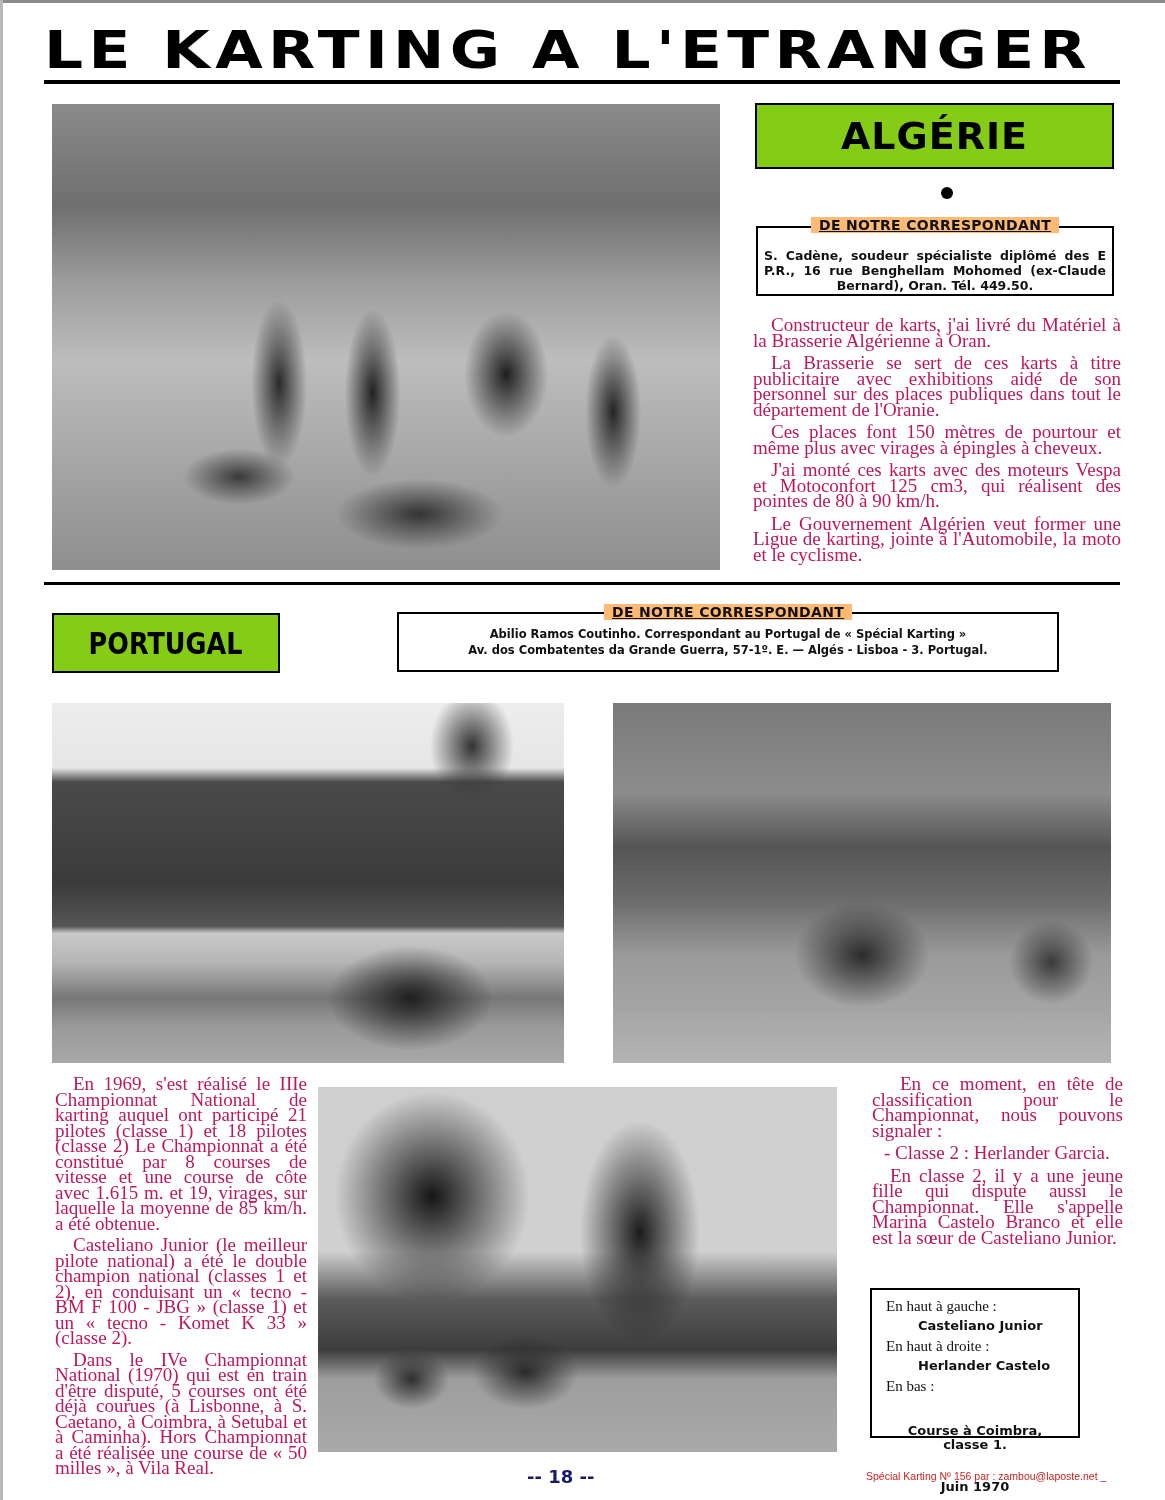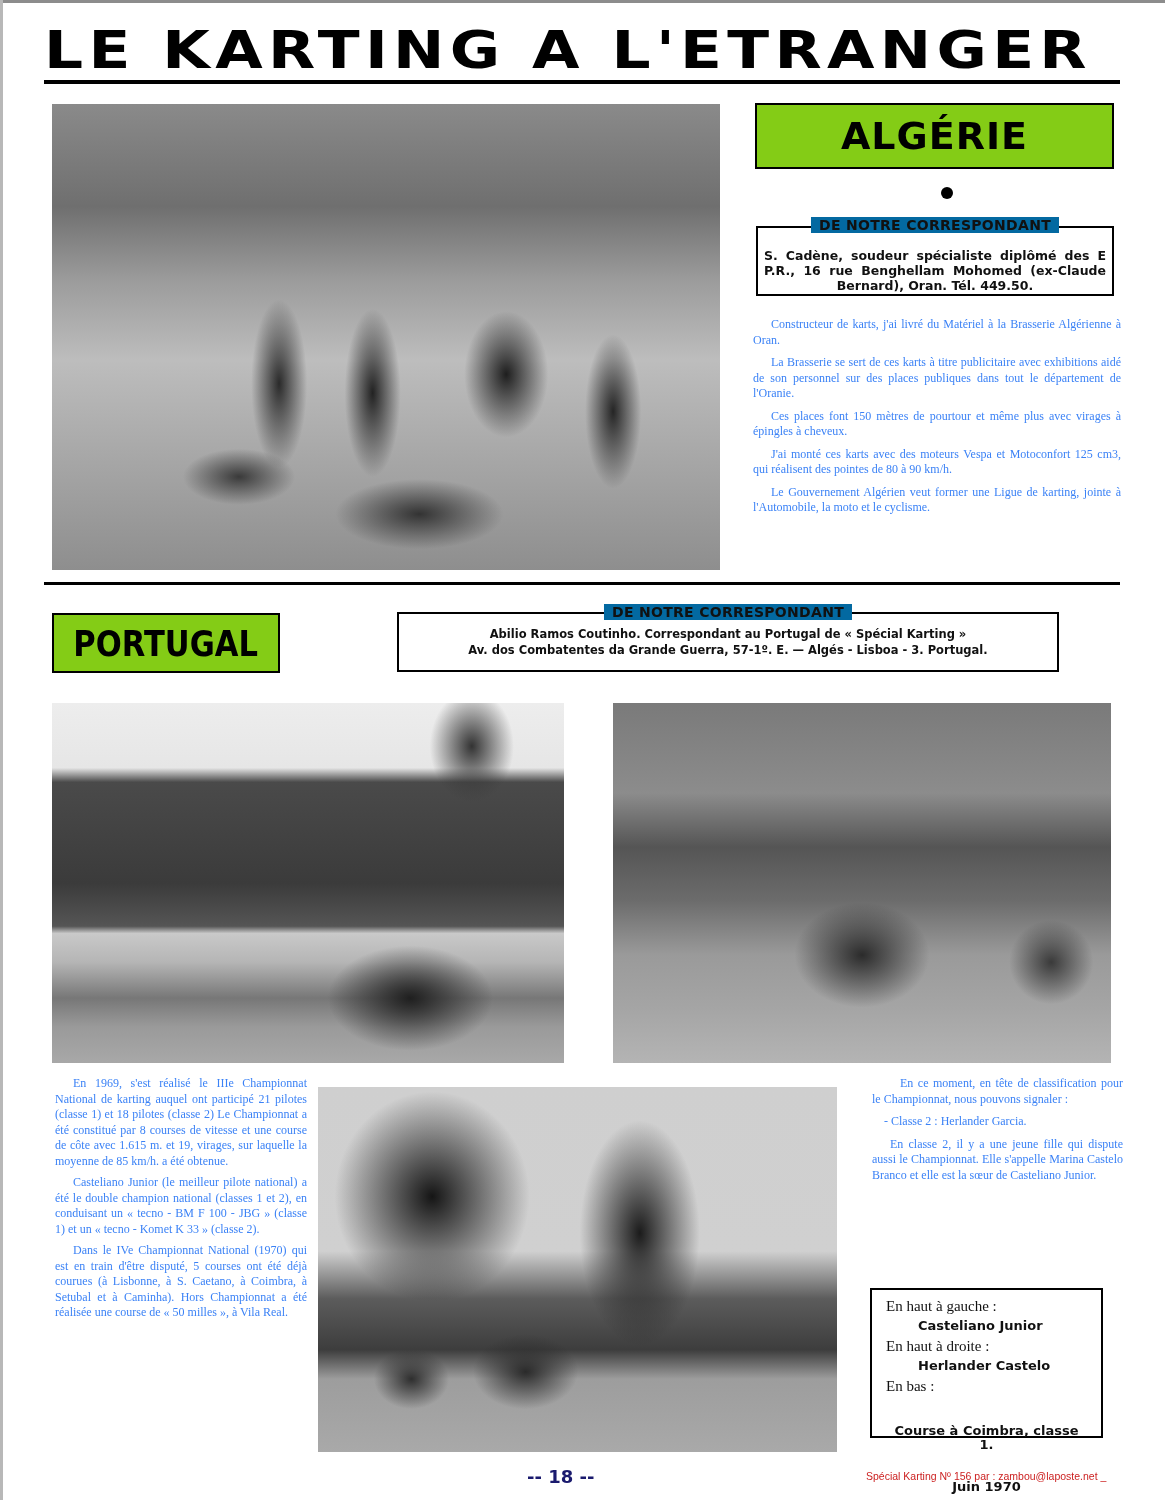--- a/index.html
+++ b/index.html
@@ -57,51 +57,51 @@
   }
   .photo-caption { position:absolute; left:6px; bottom:4px; font-size:10px; color:rgba(255,255,255,0.0); }
 
   
   .country-box {
     position:absolute; border:2.5px solid #000; background:#84cc16;
     font-family:"DejaVu Sans", sans-serif; font-weight:bold; color:#000;
     display:flex; align-items:center; justify-content:center;
   }
   .box-algeria { left:755px; top:103px; width:355px; height:62px; font-size:38px; letter-spacing:1px; }
-  .box-portugal { left:52px; top:613px; width:224px; height:56px; font-size:36px; transform-origin:center; }
+  .box-portugal { left:52px; top:613px; width:224px; height:56px; font-size:30px; transform-origin:center; }
   .box-portugal span { display:inline-block; transform: scaleX(0.85); }
 
   .bullet { position:absolute; left:941px; top:187px; width:12px; height:12px; border-radius:50%; background:#000; }
 
   .corr-box {
     position:absolute; border:2px solid #000; background:#fff;
     font-family:"DejaVu Sans", sans-serif; font-weight:bold; text-align:center;
   }
   .corr-legend {
     position:absolute; top:-11px; left:50%; transform:translateX(-50%);
-    background:#0369a1; padding:0 8px; white-space:nowrap; font-size:14px; letter-spacing:0.3px;
+    background:#fdba74; padding:0 8px; white-space:nowrap; font-size:14px; letter-spacing:0.3px;text-decoration:underline;
   }
   .corr-algeria { left:756px; top:226px; width:354px; height:66px; }
   .corr-algeria .corr-body { margin-top:20px; font-size:12.5px; line-height:15px; padding:0 6px; text-align:justify; text-align-last:center; }
   .corr-portugal { left:397px; top:612px; width:658px; height:56px; }
   .corr-portugal .corr-legend { top:-10px; font-size:14px; }
   .corr-portugal .corr-body { margin-top:12px; font-size:12.5px; line-height:16px; transform: scaleX(0.92); }
 
-  .body-text { position:absolute; font-size:12px; line-height:15.5px; color:#3b82f6; text-align:justify; }
+  .body-text { position:absolute; font-size:19px; line-height:15.5px; color:#be185d; text-align:justify; }
   .body-text p { margin:0 0 7px 0; text-indent:18px; }
   .alg-text { left:753px; top:317px; width:368px; }
   .pt-left { left:55px; top:1076px; width:252px; }
   .pt-left p { margin-bottom:6px; }
   .pt-right { left:872px; top:1076px; width:251px; }
   .pt-right p.lead { text-indent:28px; }
   .pt-right p.cls { text-indent:0; padding-left:12px; }
   .pt-right p.cls span.sub { display:block; padding-left:10px; }
 
   .caption-box {
-    position:absolute; left:870px; top:1288px; width:233px; height:150px;
+    position:absolute; left:870px; top:1288px; width:210px; height:150px;
     border:2px solid #000; background:#fff; padding:6px 14px; box-sizing:border-box;
   }
   .caption-box .cap-label { font-family:"Liberation Serif", serif; font-size:15px; line-height:20px; }
   .caption-box .cap-name { font-family:"DejaVu Sans", sans-serif; font-weight:bold; font-size:13px; line-height:20px; padding-left:32px; }
   .caption-box .cap-course { font-family:"DejaVu Sans", sans-serif; font-weight:bold; font-size:13px; line-height:14px; text-align:center;margin-top:28px; }
 
   .page-number {
     position:absolute; left:527px; top:1466px;
     font-family:"DejaVu Sans", sans-serif; font-weight:bold; font-size:18px; color:#1a1a6e;
   }

